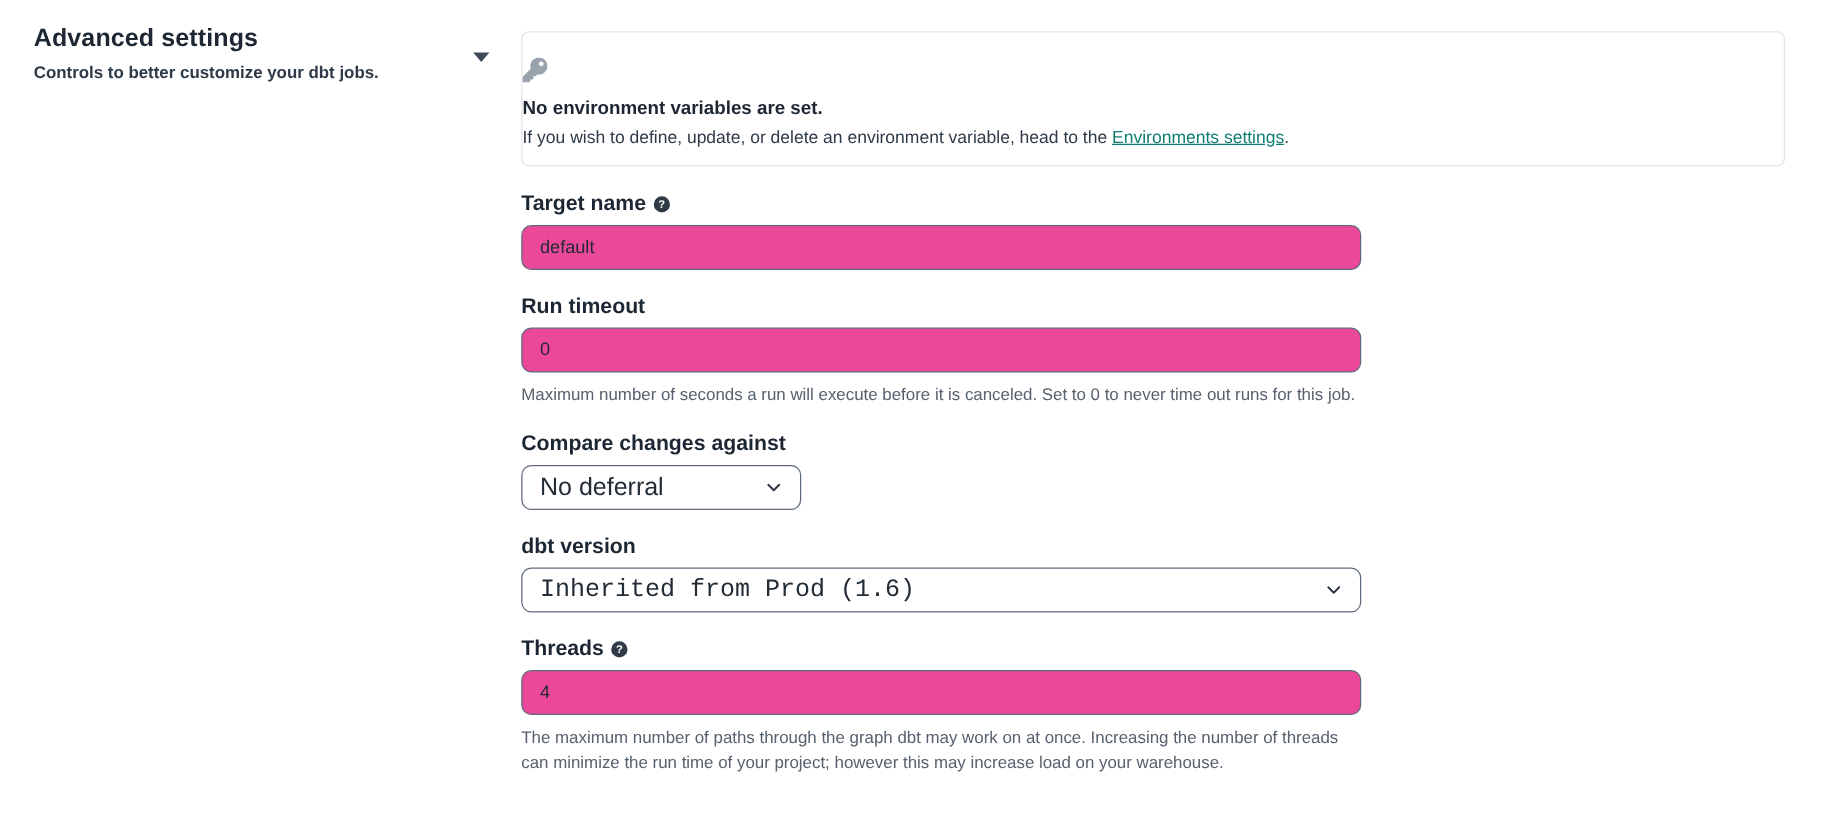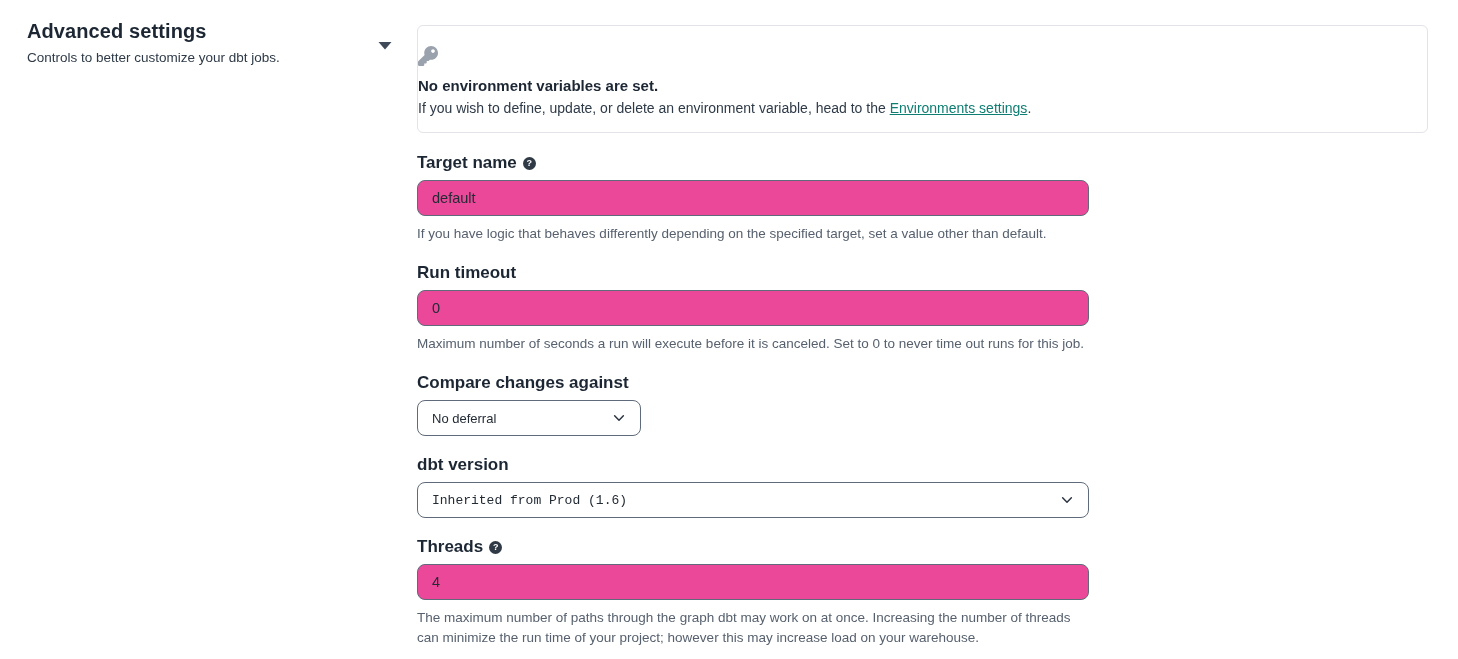--- a/index.html
+++ b/index.html
@@ -26,20 +26,21 @@
   .page-title {
     font-size: 20px;
     font-weight: 700;
     color: #1c2733;
     letter-spacing: 0.1px;
   }
   .page-subtitle {
     margin-top: 7px;
     font-size: 13.5px;
     color: #2e3a47;
+    font-weight: bold;
   }
   .collapse-caret {
     position: absolute;
     left: 377px;
     top: 39px;
     width: 16px;
     height: 14px;
     background: none;
     border: none;
     cursor: pointer;
@@ -121,21 +122,21 @@
     outline: none;
   }
   .select-box {
     height: 36px;
     border: 1px solid #5f6b7b;
     border-radius: 8px;
     padding: 0 14px;
     display: flex;
     align-items: center;
     justify-content: space-between;
-    font-size: 13px;
+    font-size: 20px;
     color: #232b35;
     background: #ffffff;
     cursor: pointer;
   }
   .select-box.narrow { width: 224px; }
   .select-box.wide { width: 100%; font-family: Liberation Mono, monospace; }
   .chevron { line-height: 0; }
   .helper-text {
     margin-top: 8px;
     font-size: 13.5px;
@@ -176,21 +177,20 @@
     </div>
 
     <div class="form">
 
       <div class="field-group">
         <div class="field-label-row">
           <span class="field-label">Target name</span>
           <span class="help-icon">?</span>
         </div>
         <input class="text-input" type="text" value="default" style="">
-        <div class="helper-text">If you have logic that behaves differently depending on the specified target, set a value other than default.</div>
       </div>
 
       <div class="field-group">
         <div class="field-label-row">
           <span class="field-label">Run timeout</span>
         </div>
         <input class="text-input" type="text" value="0" style="">
         <div class="helper-text">Maximum number of seconds a run will execute before it is canceled. Set to 0 to never time out runs for this job.</div>
       </div>
 

